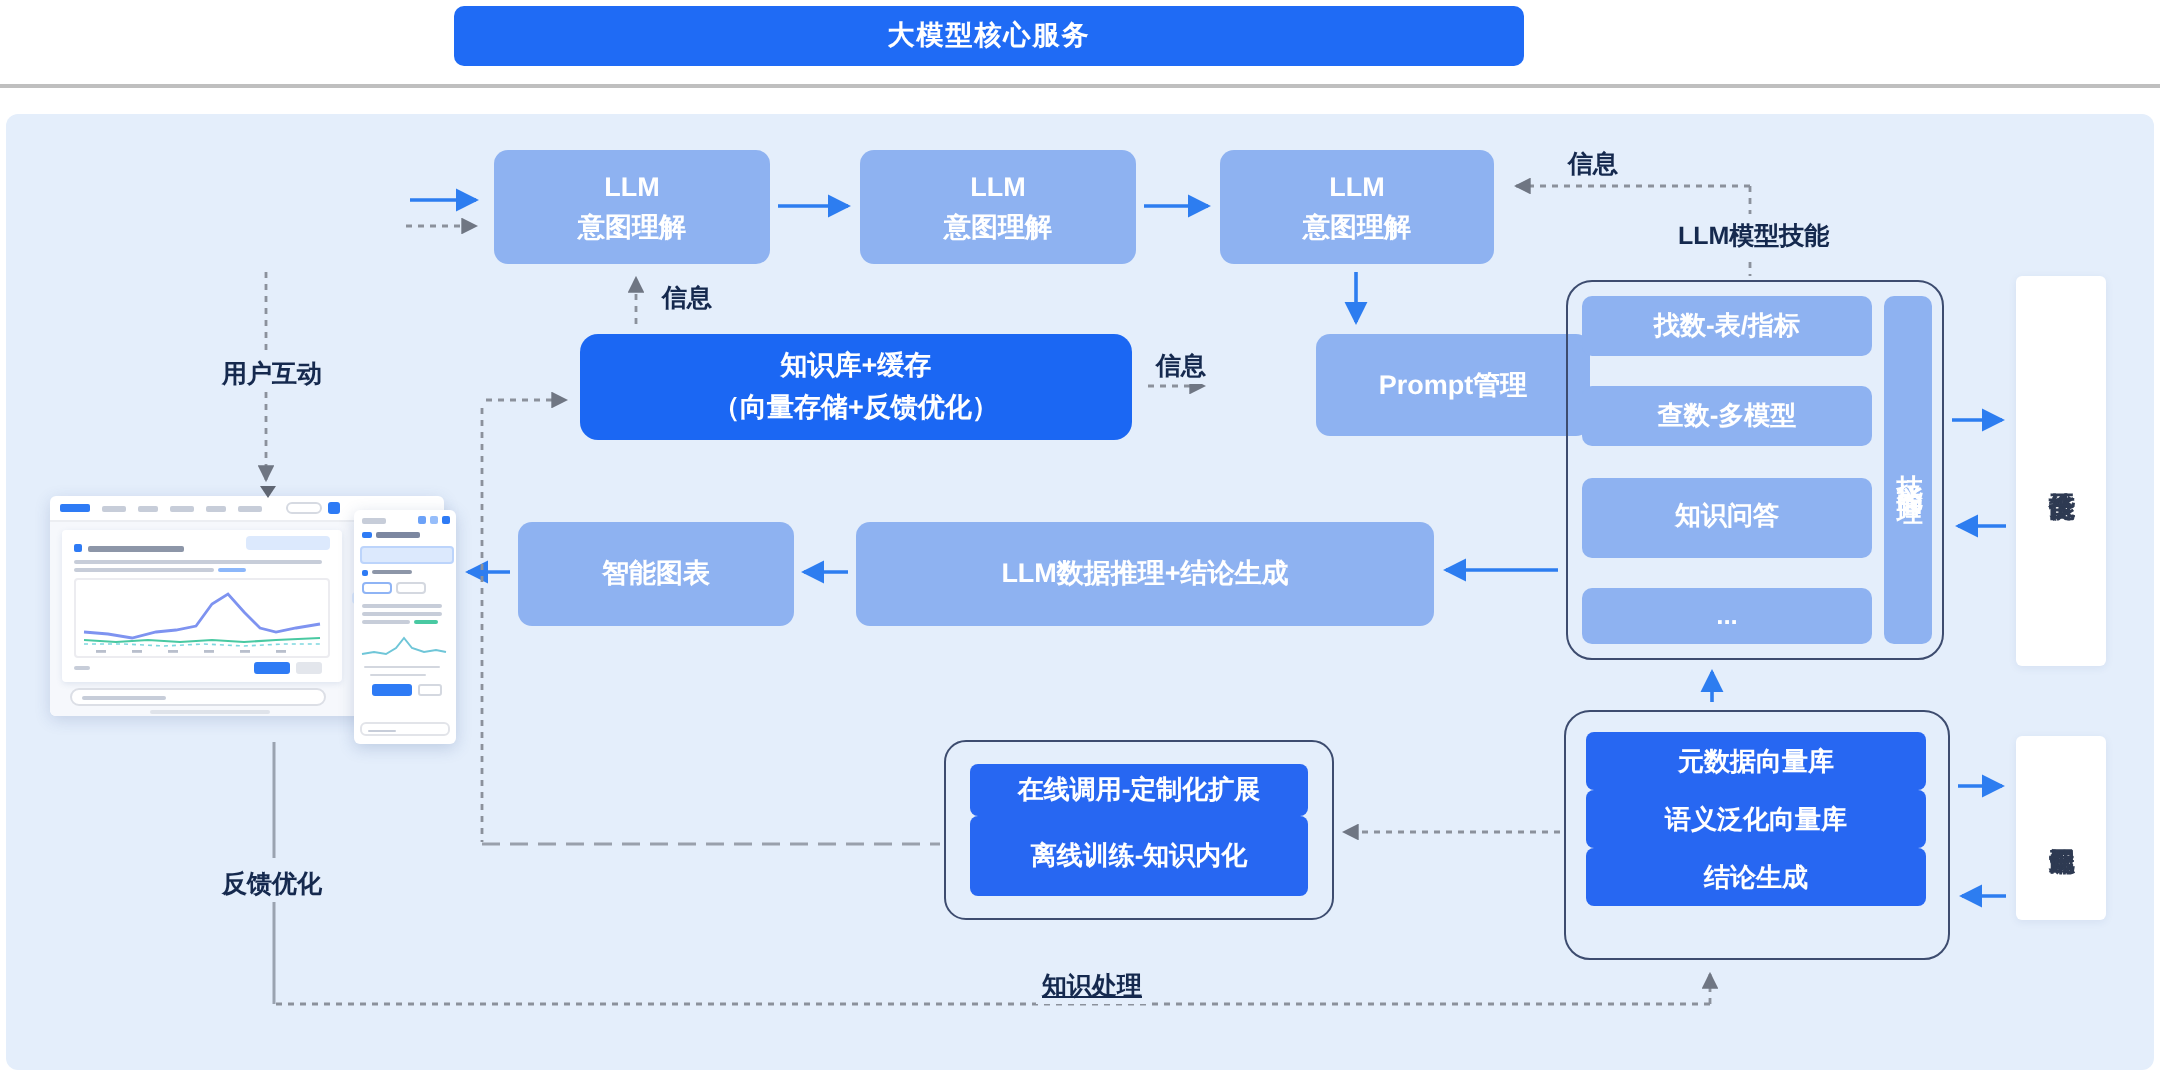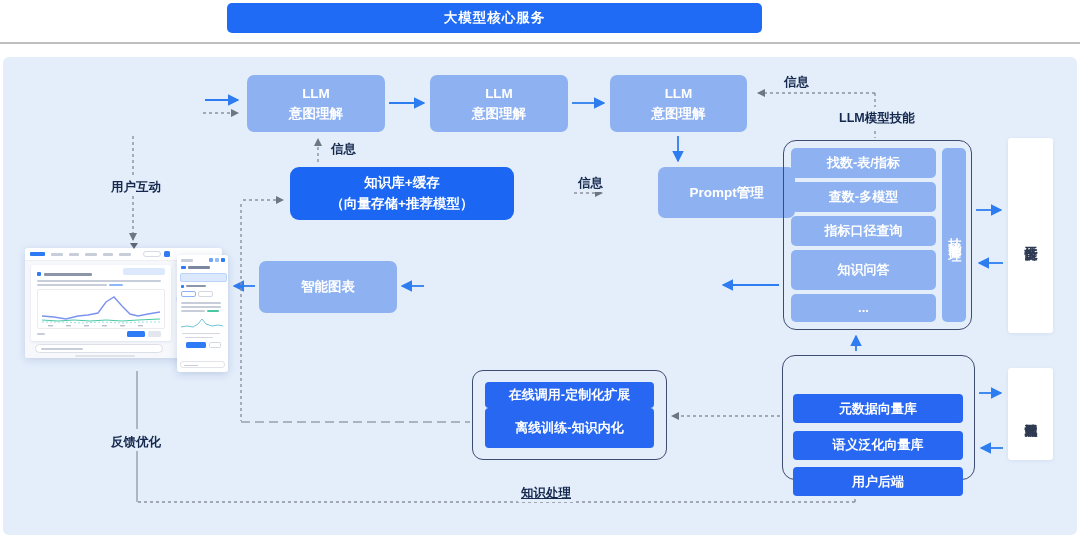--- a/index.html
+++ b/index.html
@@ -100,45 +100,45 @@
   <div class="node light" style="left:247px;top:75px;width:138px;height:57px;">
     <div><span>LLM</span><br><span>意图理解</span></div>
   </div>
   <div class="node light" style="left:430px;top:75px;width:138px;height:57px;">
     <div><span>LLM</span><br><span>意图理解</span></div>
   </div>
   <div class="node light" style="left:610px;top:75px;width:137px;height:57px;">
     <div><span>LLM</span><br><span>意图理解</span></div>
   </div>
 
-  <div class="node dark" style="left:290px;top:167px;width:224px;height:53px;">
-    <div><span>知识库+缓存</span><br><span>（向量存储+推荐模型）</span></div>
+  <div class="node dark" style="left:290px;top:167px;width:276px;height:53px;">
+    <div><span>知识库+缓存</span><br><span>（向量存储+反馈优化）</span></div>
   </div>
   <div class="node light" style="left:610px;top:167px;width:137px;height:51px;margin-left:48px;">Prompt管理</div>
 
   <div class="node light" style="left:259px;top:261px;width:138px;height:52px;">智能图表</div>
+  <div class="node light" style="left:428px;top:261px;width:289px;height:52px;">LLM数据推理+结论生成</div>
 
   <div class="outline" style="left:783px;top:140px;width:189px;height:190px;">
     <div style="position:absolute;left:7px;top:7px;width:145px;height:174px;display:flex;flex-direction:column;justify-content:space-between;">
       <div class="node light" style="position:static;height:30px;font-size:13px;border-radius:5px;">找数-表/指标</div>
       <div class="node light" style="position:static;height:30px;font-size:13px;border-radius:5px;">查数-多模型</div>
-      <div class="node light" style="position:static;height:30px;font-size:13px;border-radius:5px;">指标口径查询</div>
       <div class="node light" style="position:static;height:40px;font-size:13px;border-radius:5px;">知识问答</div>
       <div class="node light" style="position:static;height:28px;font-size:13px;border-radius:5px;">...</div>
     </div>
     <div class="node light vtext" style="left:158px;top:7px;width:24px;height:174px;font-size:13px;letter-spacing:4px;border-radius:5px;">技能管理</div>
   </div>
 
   <div class="sideplate vtext" style="left:1008px;top:138px;width:45px;height:195px;">技能平台</div>
 
   <div class="outline" style="left:782px;top:355px;width:193px;height:125px;">
-    <div style="position:absolute;left:10px;top:10px;width:170px;height:102px;display:flex;flex-direction:column;justify-content:space-between;margin-top:28px;">
+    <div style="position:absolute;left:10px;top:10px;width:170px;height:102px;display:flex;flex-direction:column;">
       <div class="node darksm" style="position:static;height:29px;">元数据向量库</div>
       <div class="node darksm" style="position:static;height:29px;">语义泛化向量库</div>
-      <div class="node darksm" style="position:static;height:29px;">用户后端</div>
+      <div class="node darksm" style="position:static;height:29px;">结论生成</div>
     </div>
   </div>
 
   <div class="sideplate vtext" style="left:1008px;top:368px;width:45px;height:92px;font-size:12.5px;">知识配置端</div>
 
   <div class="outline" style="left:472px;top:370px;width:195px;height:90px;border-radius:11px;">
     <div style="position:absolute;left:12px;top:11px;width:169px;height:66px;display:flex;flex-direction:column;justify-content:space-between;">
       <div class="node darksm" style="position:static;height:28px;">在线调用-定制化扩展</div>
       <div class="node darksm" style="position:static;height:43px;">离线训练-知识内化</div>
     </div>

